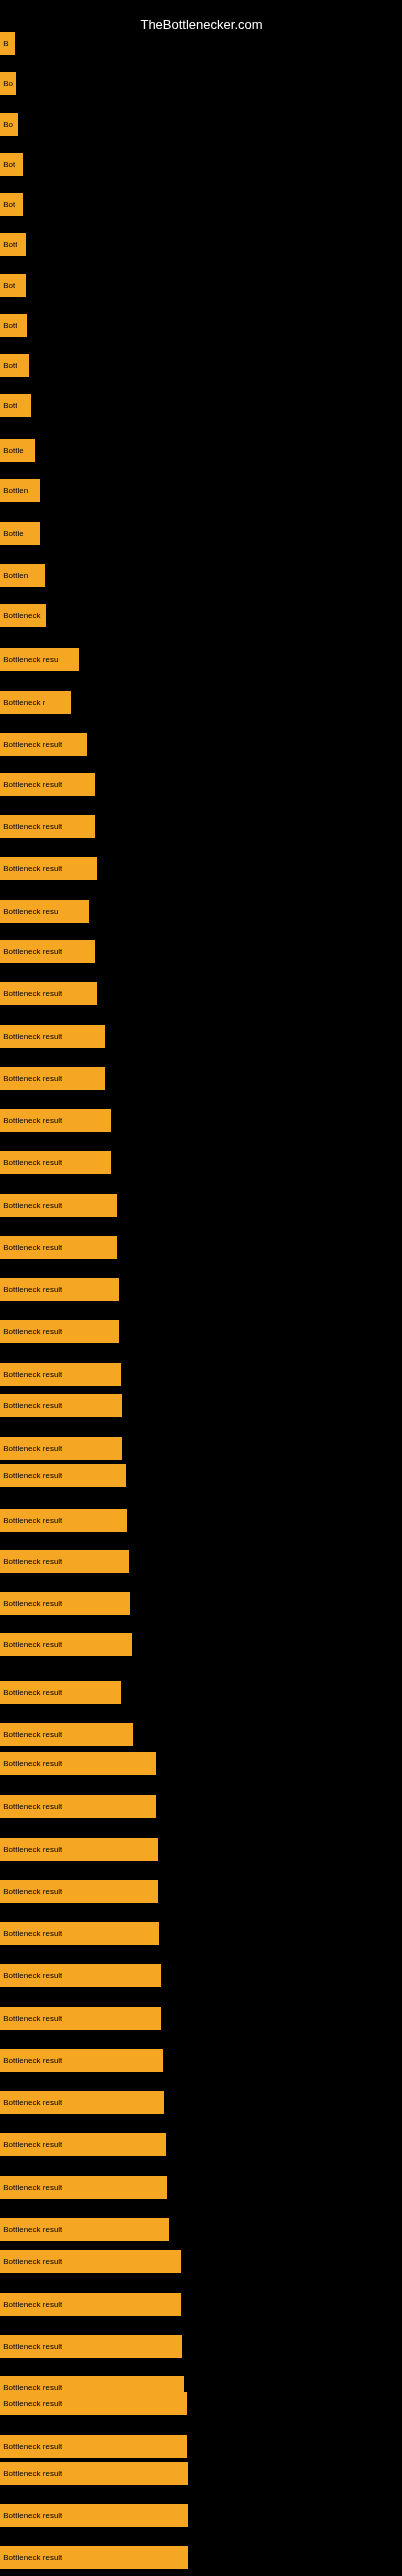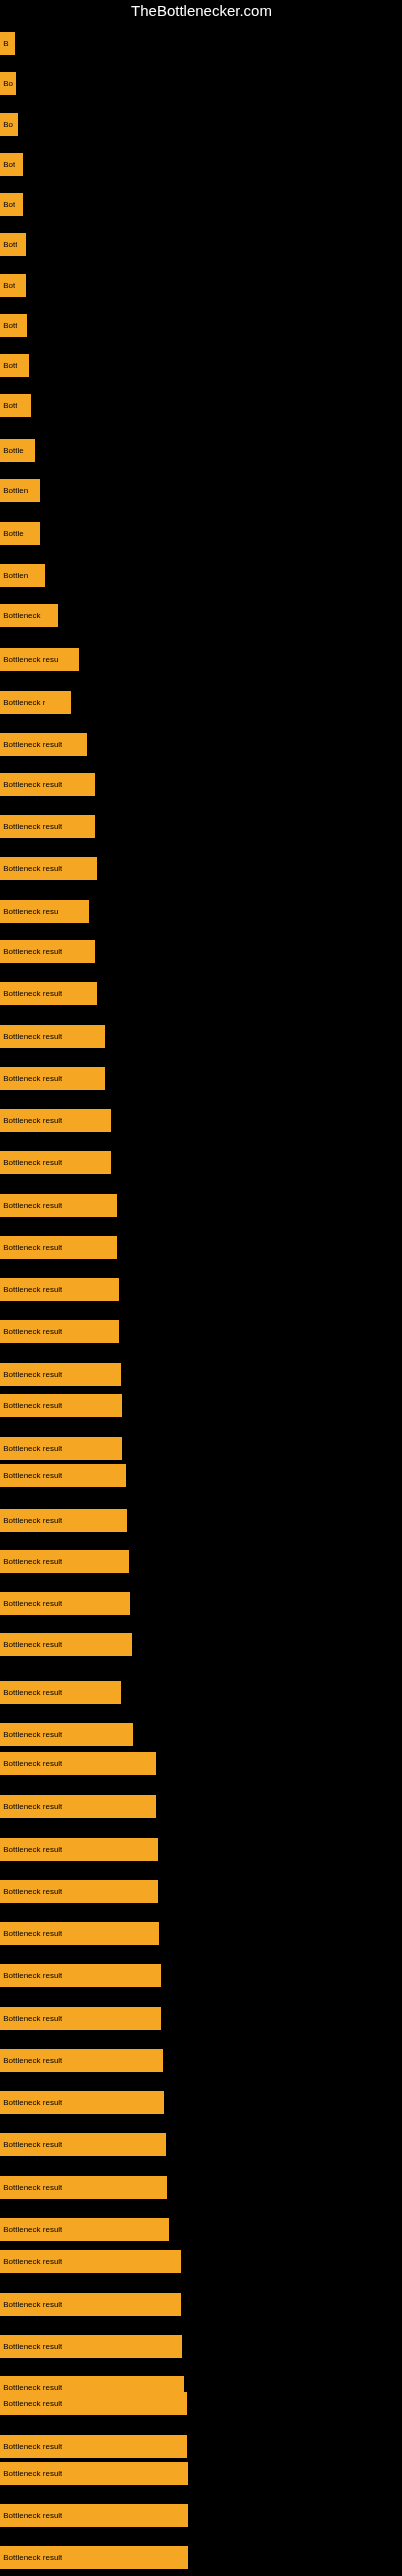--- a/index.html
+++ b/index.html
@@ -9,25 +9,25 @@
     }
     body {
       width: 403px;
       min-height: 2576px;
       background-color: #000000;
       font-family: Arial, sans-serif;
       position: relative;
     }
     .site-title {
       position: absolute;
-      top: 2px;
+      top: 17px;
       left: 50%;
       transform: translateX(-50%);
       color: #ffffff;
-      font-size: 15px;
+      font-size: 13px;
       white-space: nowrap;
     }
     .bar-item {
       position: absolute;
       left: 0;
       height: 22.5px;
       background-color: #f5a623;
       display: flex;
       align-items: center;
       padding-left: 3.2px;
@@ -79,21 +79,21 @@
   </div>
 <div class="bar-item" style="top: 479px; width: 40px;">
     <span>Bottlen</span>
   </div>
 <div class="bar-item" style="top: 522px; width: 40px;">
     <span>Bottle</span>
   </div>
 <div class="bar-item" style="top: 564px; width: 45px;">
     <span>Bottlen</span>
   </div>
-<div class="bar-item" style="top: 604px; width: 58px;">
+<div class="bar-item" style="top: 604px; width: 46px;">
     <span>Bottleneck</span>
   </div>
 <div class="bar-item" style="top: 648px; width: 79px;">
     <span>Bottleneck resu</span>
   </div>
 <div class="bar-item" style="top: 691px; width: 71px;">
     <span>Bottleneck r</span>
   </div>
 <div class="bar-item" style="top: 733px; width: 87px;">
     <span>Bottleneck result</span>

